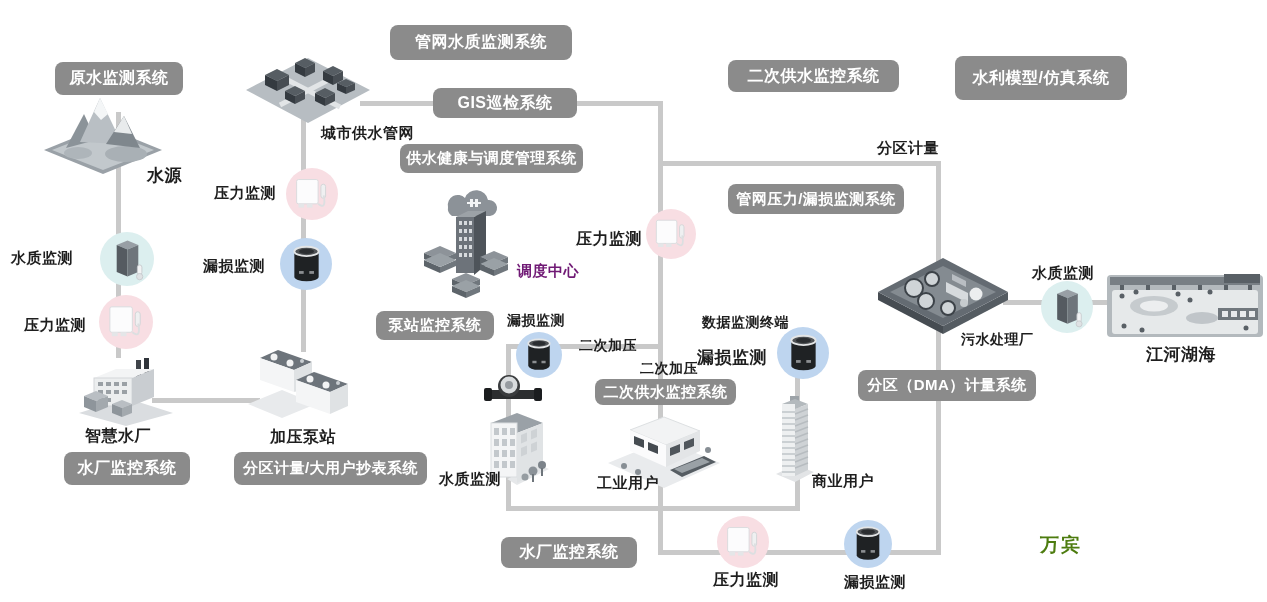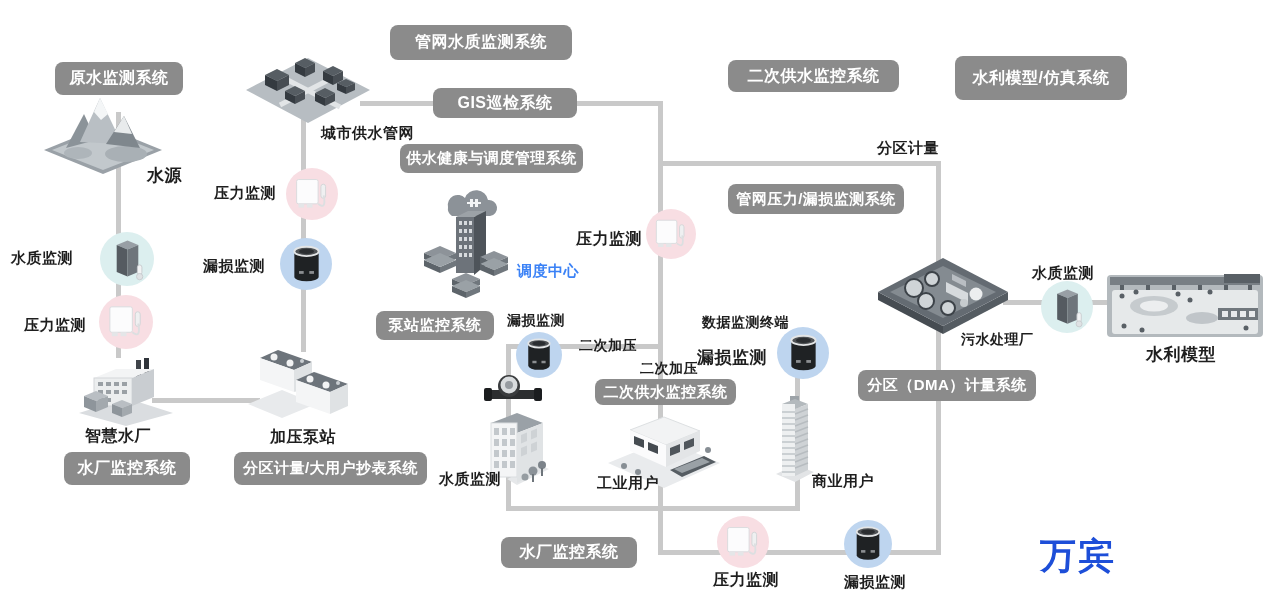--- a/index.html
+++ b/index.html
@@ -13,21 +13,21 @@
   .sensor{position:absolute;border-radius:50%;z-index:3;display:flex;align-items:center;justify-content:center;}
   .sensor svg{display:block;}
   .sysbox{
     position:absolute;z-index:4;background:#8b8b8b;color:#ffffff;border-radius:8px;
     display:flex;align-items:center;justify-content:center;font-weight:700;white-space:nowrap;
     letter-spacing:.5px;
   }
   .plabel{position:absolute;z-index:5;color:#1e1e1e;font-weight:700;white-space:nowrap;letter-spacing:.5px;}
   #logo{position:absolute;left:1040px;top:532px;z-index:6;display:flex;align-items:baseline;gap:10px;}
   #logo .wordmark{font-size:31px;font-weight:900;color:#c41d1f;letter-spacing:1px;}
-  #logo .cn{font-size:36px;font-weight:700;color:#1d4ed8;letter-spacing:2px;}
+  #logo .cn{font-size:19px;font-weight:700;color:#4d7c0f;letter-spacing:2px;}
 </style>
 </head>
 <body>
 
 <div id="stage">
 
   <div class="line" style="left:116px;top:112px;width:5px;height:246px;"></div>
   <div class="line" style="left:152px;top:398px;width:108px;height:5px;"></div>
   <div class="line" style="left:301px;top:112px;width:5px;height:240px;"></div>
   <div class="line" style="left:360px;top:101px;width:303px;height:5px;"></div>
@@ -442,34 +442,34 @@
     </div>
   <div id="labels-layer">
       <div class="plabel" style="left: 147px; top: 164px; font-size: 17px; color: rgb(30, 30, 30);">水源</div>
       <div class="plabel" style="left: 321px; top: 124px; font-size: 15px; color: rgb(30, 30, 30);">城市供水管网</div>
       <div class="plabel" style="left: 214px; top: 184px; font-size: 15px; color: rgb(30, 30, 30);">压力监测</div>
       <div class="plabel" style="left: 203px; top: 257px; font-size: 15px; color: rgb(30, 30, 30);">漏损监测</div>
       <div class="plabel" style="left: 11px; top: 249px; font-size: 15px; color: rgb(30, 30, 30);">水质监测</div>
       <div class="plabel" style="left: 24px; top: 316px; font-size: 15px; color: rgb(30, 30, 30);">压力监测</div>
       <div class="plabel" style="left: 85px; top: 426px; font-size: 16px; color: rgb(30, 30, 30);">智慧水厂</div>
       <div class="plabel" style="left: 270px; top: 427px; font-size: 16px; color: rgb(30, 30, 30);">加压泵站</div>
-      <div class="plabel" style="left: 517px; top: 262px; font-size: 15px; color: #3b82f6;">调度中心</div>
+      <div class="plabel" style="left: 517px; top: 262px; font-size: 15px; color: #701a75;">调度中心</div>
       <div class="plabel" style="left: 576px; top: 229px; font-size: 16px; color: rgb(30, 30, 30);">压力监测</div>
       <div class="plabel" style="left: 507px; top: 312px; font-size: 14px; color: rgb(30, 30, 30);">漏损监测</div>
       <div class="plabel" style="left: 579px; top: 337px; font-size: 14px; color: rgb(30, 30, 30);">二次加压</div>
       <div class="plabel" style="left: 640px; top: 360px; font-size: 14px; color: rgb(30, 30, 30);">二次加压</div>
       <div class="plabel" style="left: 702px; top: 314px; font-size: 14px; color: rgb(30, 30, 30);">数据监测终端</div>
       <div class="plabel" style="left: 697px; top: 346px; font-size: 17px; color: rgb(30, 30, 30);">漏损监测</div>
       <div class="plabel" style="left: 877px; top: 139px; font-size: 15px; color: rgb(30, 30, 30);">分区计量</div>
       <div class="plabel" style="left: 439px; top: 470px; font-size: 15px; color: rgb(30, 30, 30);">水质监测</div>
       <div class="plabel" style="left: 597px; top: 474px; font-size: 15px; color: rgb(30, 30, 30);">工业用户</div>
       <div class="plabel" style="left: 812px; top: 472px; font-size: 15px; color: rgb(30, 30, 30);">商业用户</div>
       <div class="plabel" style="left: 961px; top: 331px; font-size: 14px; color: rgb(30, 30, 30);">污水处理厂</div>
       <div class="plabel" style="left: 1032px; top: 264px; font-size: 15px; color: rgb(30, 30, 30);">水质监测</div>
-      <div class="plabel" style="left: 1146px; top: 343px; font-size: 17px; color: rgb(30, 30, 30);">水利模型</div>
+      <div class="plabel" style="left: 1146px; top: 343px; font-size: 17px; color: rgb(30, 30, 30);">江河湖海</div>
       <div class="plabel" style="left: 713px; top: 570px; font-size: 16px; color: rgb(30, 30, 30);">压力监测</div>
       <div class="plabel" style="left: 844px; top: 573px; font-size: 15px; color: rgb(30, 30, 30);">漏损监测</div>
     </div>
 
   <div id="logo">
     <span class="cn">万宾</span>
   </div>
 </div>
 
 </body></html>

